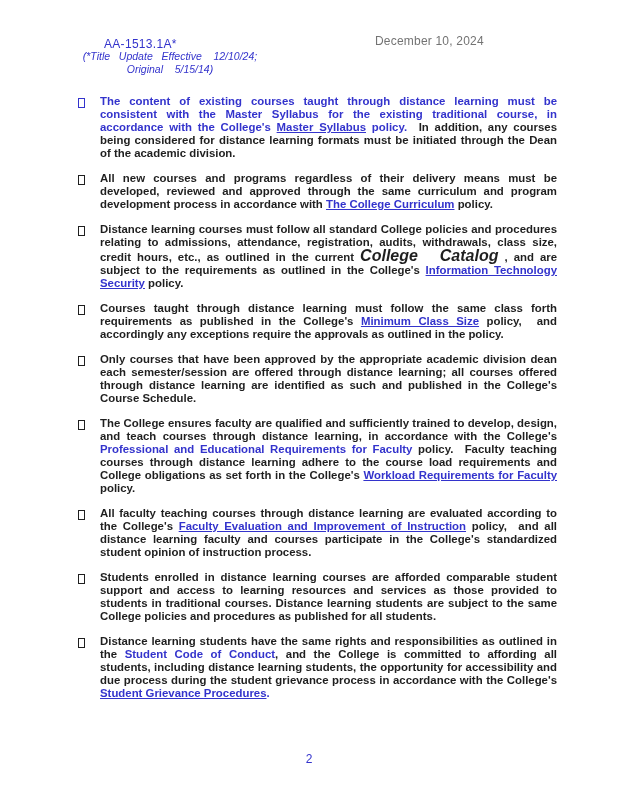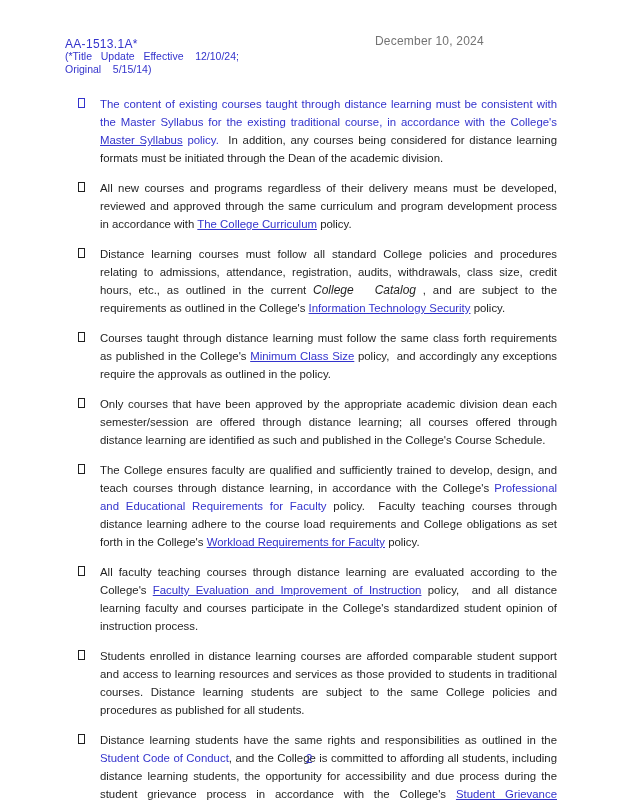--- a/index.html
+++ b/index.html
@@ -5,53 +5,55 @@
   html,body{margin:0;padding:0;background:#ffffff;}
   .page{
     position:relative;
     width:618px;height:800px;
     background:#ffffff;
     font-family:"Liberation Sans","DejaVu Sans",sans-serif;
     overflow:hidden;
   }
   .header-row{position:absolute;top:34px;left:65px;right:0;height:16px;}
   .doc-number{
-    color:#3333cc;font-size:12px;letter-spacing:0.3px;
+    color:#3333cc;font-size:12px;letter-spacing:0.3px;margin-left:39px;
   }
   .doc-date{
     position:absolute;left:310px;top:0;
     color:#737373;font-size:12px;letter-spacing:0.2px;
   }
   .revision-note{
     position:absolute;top:50px;left:65px;width:210px;
-    color:#3333cc;font-size:10.5px;line-height:13px;
+    color:#3333cc;font-size:10.5px;font-style:italic;line-height:13px;
     white-space:pre-wrap;
+    text-align:center;
   }
   .bullet-list{
     position:absolute;top:95px;left:65px;width:492px;
     margin:0;padding:0;list-style:none;
   }
   .bullet{
     position:relative;
     padding-left:35px;
     margin:0 0 12px 0;
-    font-size:11.4px;line-height:18px;
+    font-size:11.4px;line-height:13px;
     color:#1f1f1f;
     text-align:justify;
+    font-weight:bold;
   }
   .marker{
     position:absolute;left:13px;top:3px;
     width:5px;height:8px;
     border:1px solid #1f1f1f;
     display:inline-block;
   }
   .marker-blue{border-color:#3333cc;}
   .seg-normal{color:#1f1f1f;}
   .seg-blue{color:#3333cc;}
-  .seg-italic{color:#1f1f1f;font-style:italic;font-size:12px;}
+  .seg-italic{color:#1f1f1f;font-style:italic;font-size:16px;}
   a.seg-link{color:#3333cc;text-decoration:underline;cursor:pointer;}
   .page-number{
     position:absolute;top:752px;left:0;width:100%;
     text-align:center;color:#3333cc;font-size:12px;
   }
 </style>
 </head>
 <body>
 
 <div class="page">

